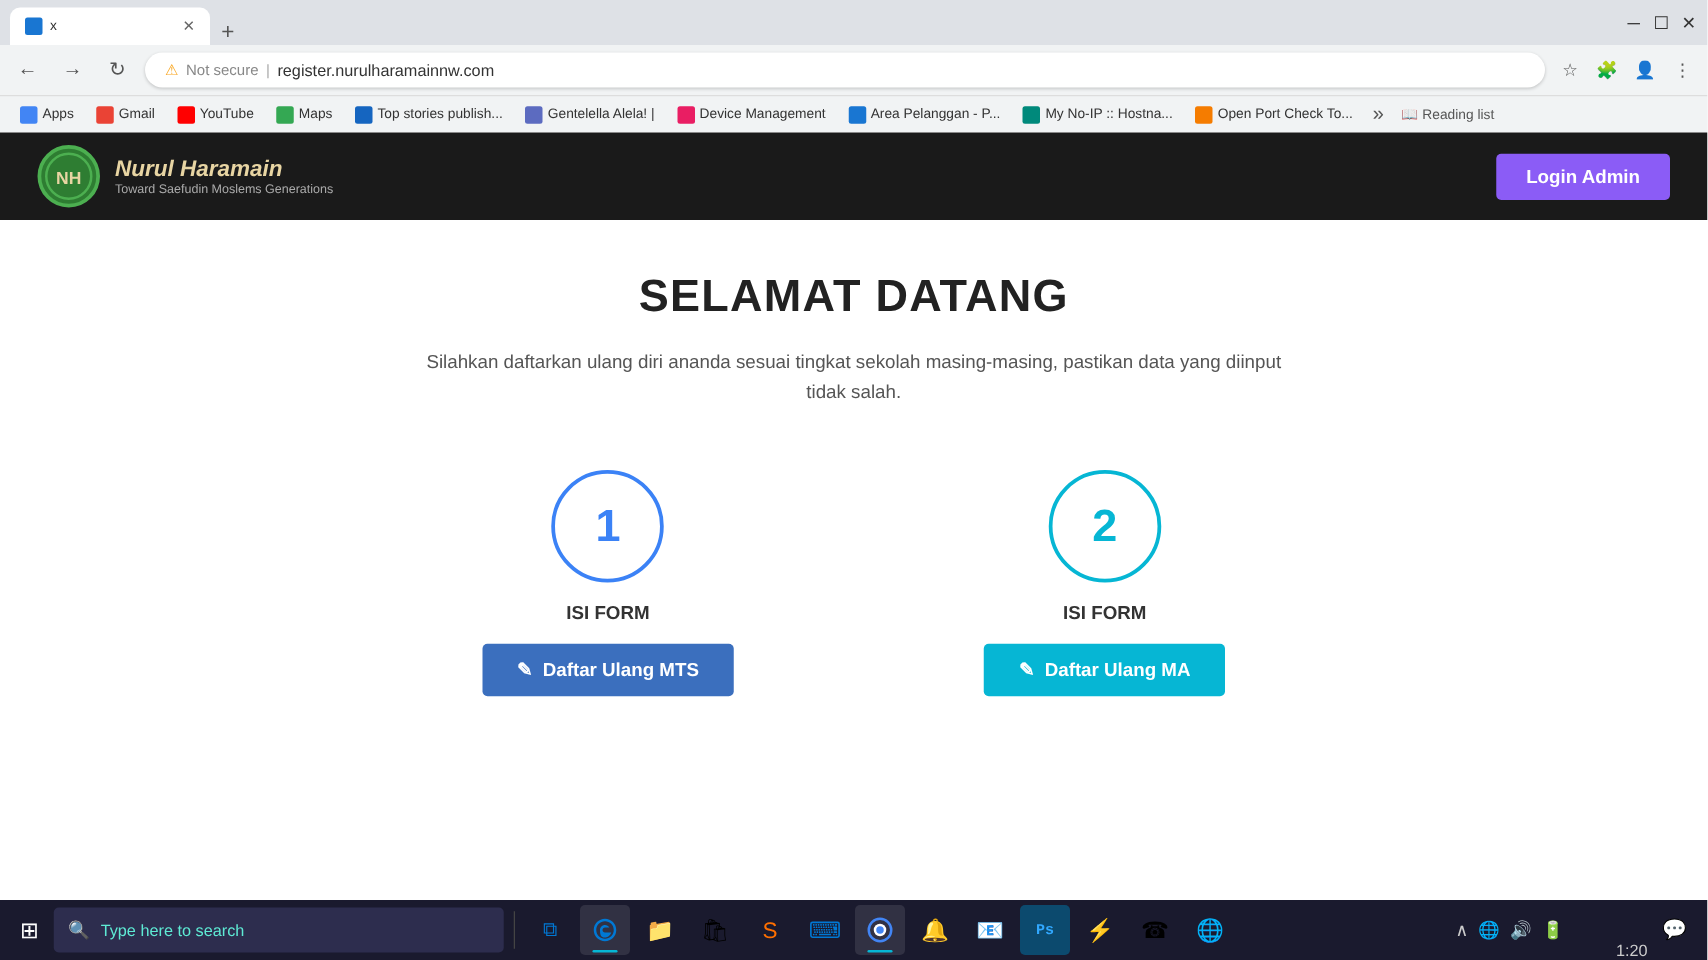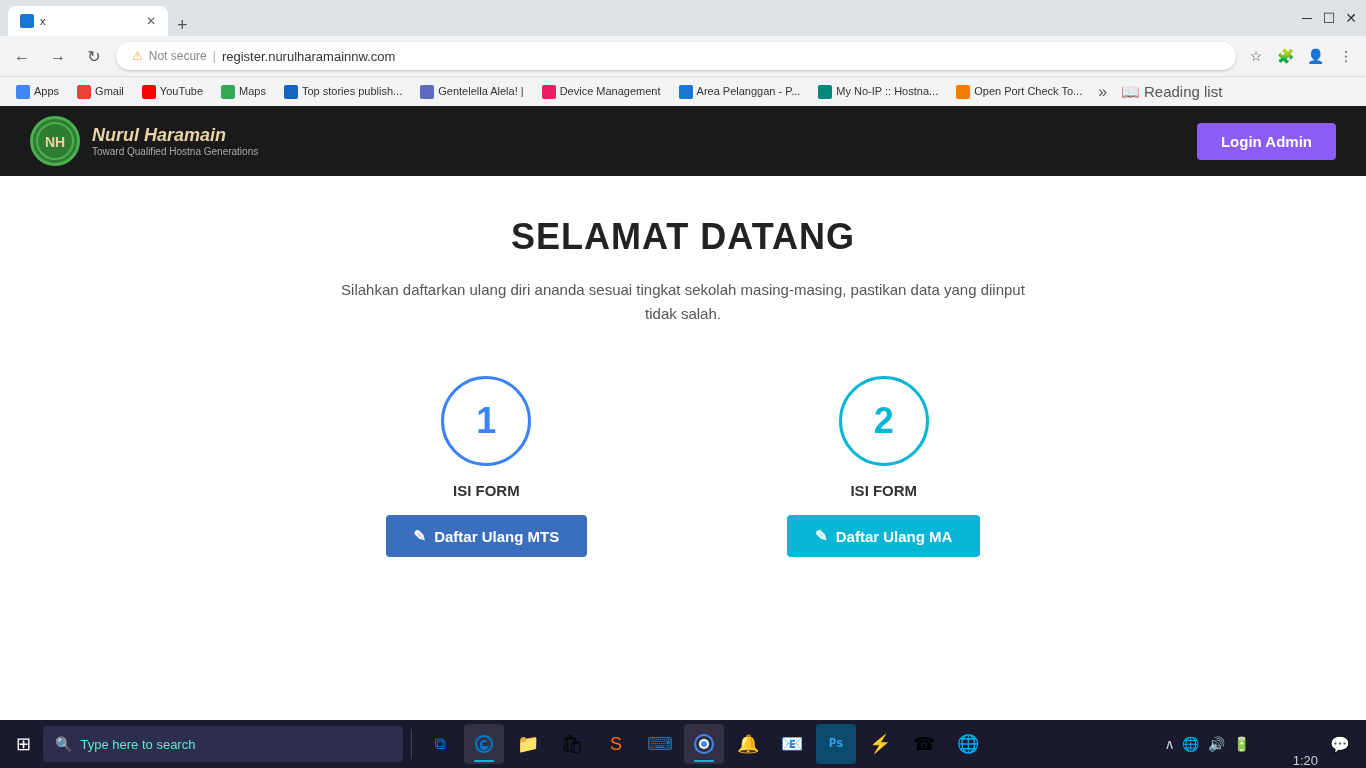--- a/index.html
+++ b/index.html
@@ -156,37 +156,37 @@
     </div>
     <div class="bookmark-item">
       <div class="bookmark-icon" style="background:#00897b;"></div>
       <span>My No-IP :: Hostna...</span>
     </div>
     <div class="bookmark-item">
       <div class="bookmark-icon" style="background:#f57c00;"></div>
       <span>Open Port Check To...</span>
     </div>
     <span style="font-size:16px;color:#555;padding:0 6px;cursor:pointer;">»</span>
-    <span style="font-size:15px;color:#555;padding:0 6px;cursor:pointer;">📖 Reading list</span>
+    <span style="font-size:11px;color:#555;padding:0 6px;cursor:pointer;">📖 Reading list</span>
   </div>
 </div>
 
 <div class="page-wrapper">
 
   <div class="navbar">
     <div class="logo-area">
       <div class="logo-circle">
         <svg width="40" height="40" viewBox="0 0 40 40">
           <circle cx="20" cy="20" r="18" fill="#2e7d32" stroke="#4caf50" stroke-width="2"></circle>
           <text x="20" y="26" text-anchor="middle" fill="#e8d5a3" font-size="14" font-weight="bold">NH</text>
         </svg>
       </div>
       <div class="logo-text">
         <div class="logo-name">Nurul Haramain</div>
-        <div class="logo-tagline">Toward Qualified Hostna Generations</div>
+        <div class="logo-tagline">Toward Saefudin Moslems Generations</div>
       </div>
     </div>
     <button class="login-admin-btn">Login Admin</button>
   </div>
 
   <div class="main-content">
     <h1 class="welcome-title">SELAMAT DATANG</h1>
     <p class="welcome-subtitle">Silahkan daftarkan ulang diri ananda sesuai tingkat sekolah masing-masing, pastikan data yang diinput tidak salah.</p>
 
     <div class="cards-row">

